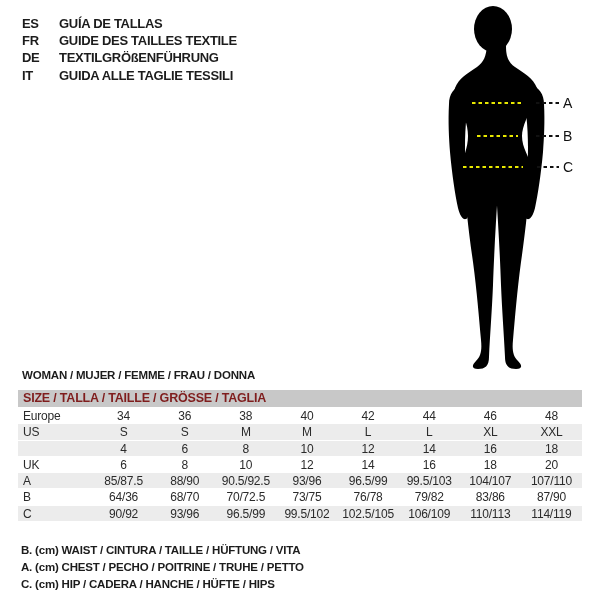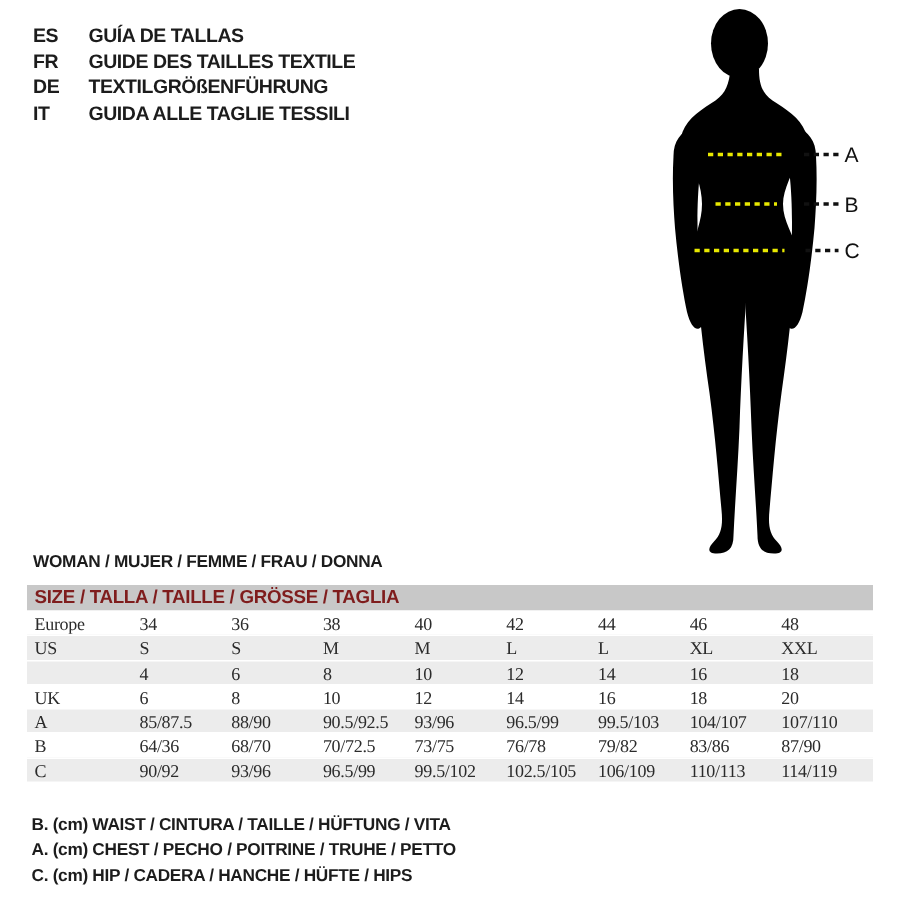--- a/index.html
+++ b/index.html
@@ -18,24 +18,24 @@
 
   
   .section-title{position:absolute;left:22px;top:369px;font-size:11.5px;font-weight:bold;
                  letter-spacing:-0.2px;color:#1c1c1c;}
 
   
   .size-table{position:absolute;left:18px;top:390px;width:564px;font-size:12px;color:#2b2b2b;
               letter-spacing:-0.2px;}
   .table-header{height:17px;line-height:17px;background:#c8c8c8;font-weight:bold;font-size:12.5px;
                 color:#7f1d1d;padding-left:5px;box-sizing:border-box;}
-  .t-row{display:flex;height:16.3px;line-height:16.3px;border-top:1px solid #ffffff;box-sizing:border-box;font-family:Liberation Serif, serif;}
+  .t-row{display:flex;height:16.3px;line-height:16.3px;border-top:1px solid #ffffff;box-sizing:border-box;}
   .t-row.shaded{background:#ececec;}
   .row-label{flex:0 0 75px;padding-left:5px;box-sizing:border-box;text-align:left;}
-  .t-cell{flex:1 1 0;}
+  .t-cell{flex:1 1 0;text-align:center;}
 
   
   .legend{position:absolute;left:21px;top:542px;}
   .legend-item{font-size:11.5px;font-weight:bold;line-height:17px;letter-spacing:-0.2px;color:#1c1c1c;}
 </style>
 </head>
 <body>
 
 <div id="page">
 

